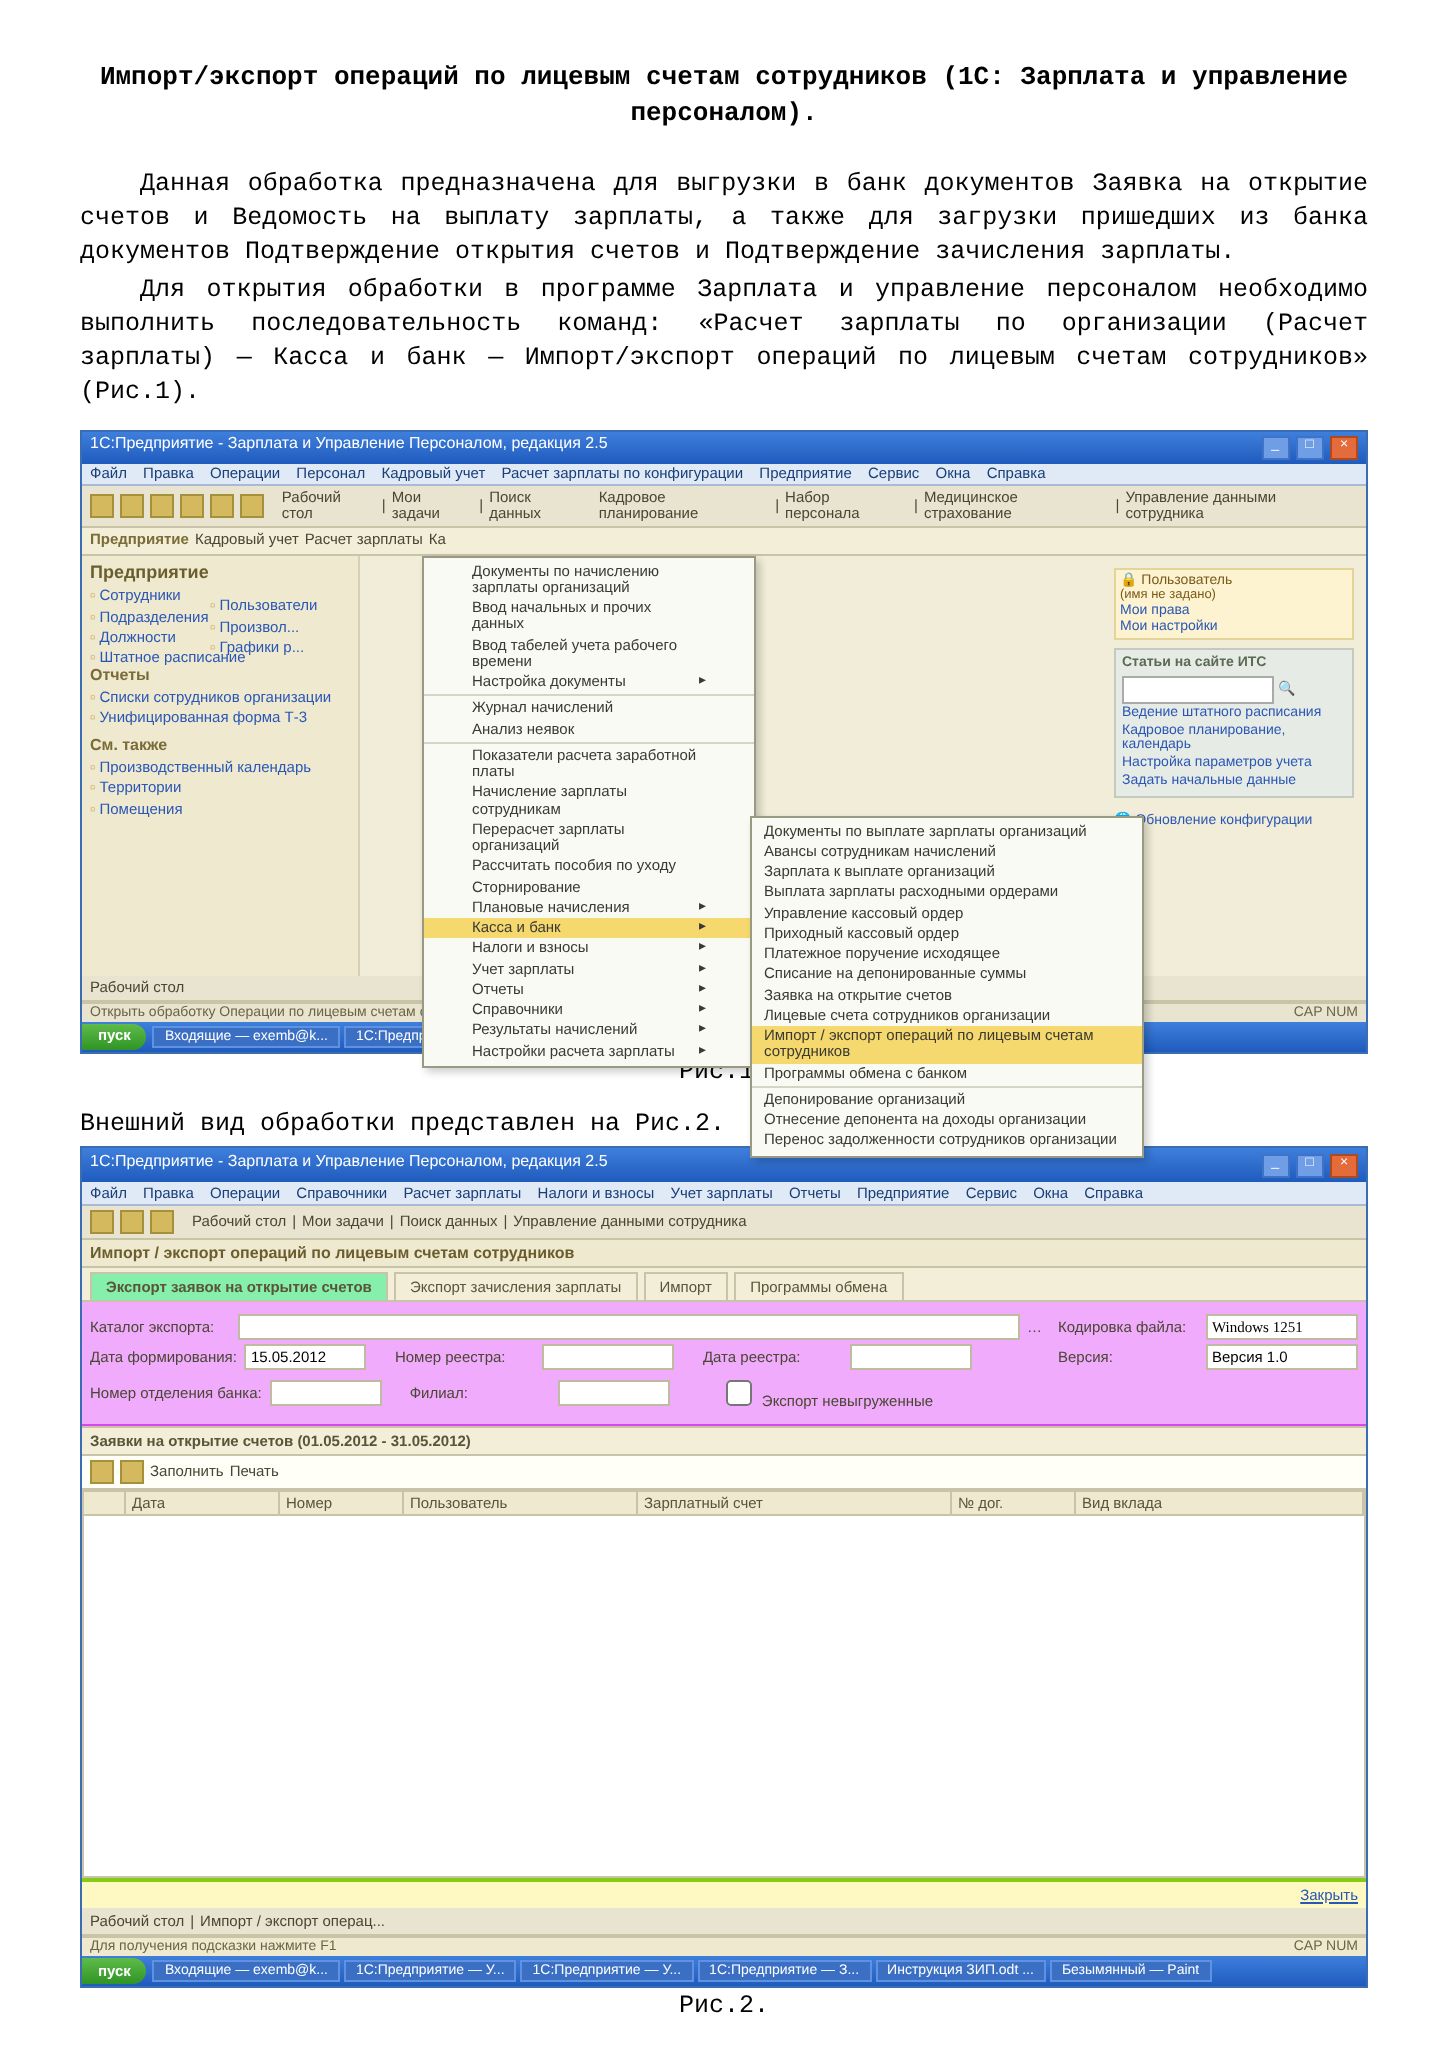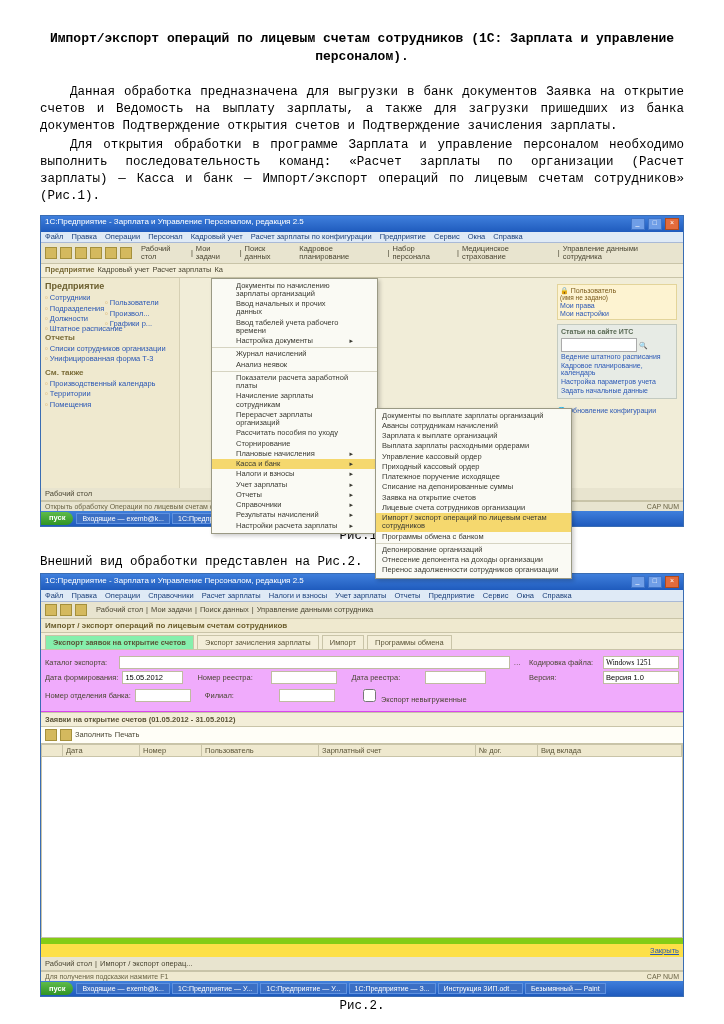--- a/index.html
+++ b/index.html
@@ -255,22 +255,22 @@
     display: flex;
     border-bottom: 1px solid #c9c4a8;
   }
   .grid-hdr div {
     border-right: 1px solid #c9c4a8;
     padding: 1px 3px;
     color: #5a5438;
   }
   .grid-body { height: 180px; background: #fff; }
   .footer-bar {
-    background: #fde047;
-    border-top: 6px solid #84cc16;
+    background: #fef9c3;
+    border-top: 2px solid #84cc16;
     padding: 2px 4px;
     text-align: right;
     font-size: 7.5px;
   }
   .footer-bar span { color: #2a57b5; text-decoration: underline; cursor: pointer; }
   .bottom-status {
     background: #efe9cf;
     border-top: 1px solid #c9c4a8;
     padding: 1px 4px;
     font-size: 7px;

